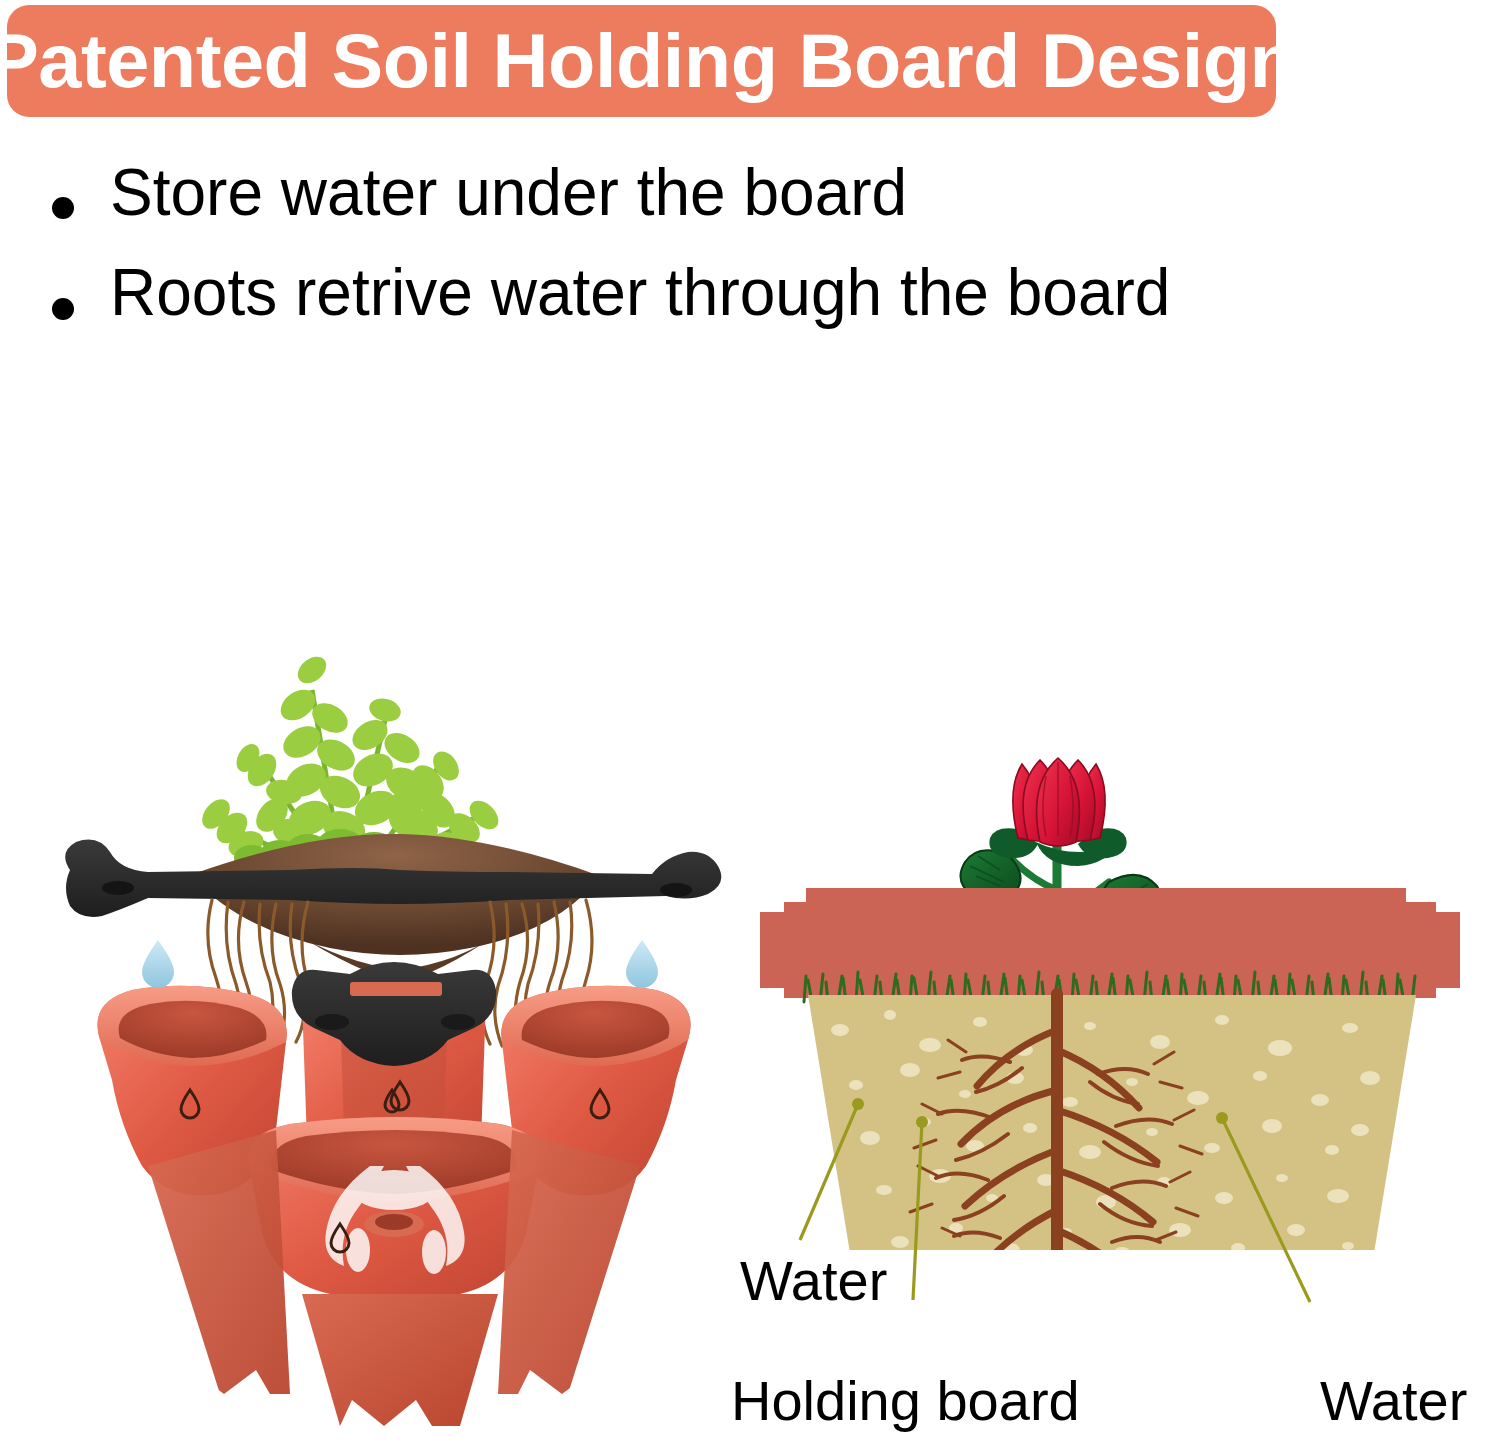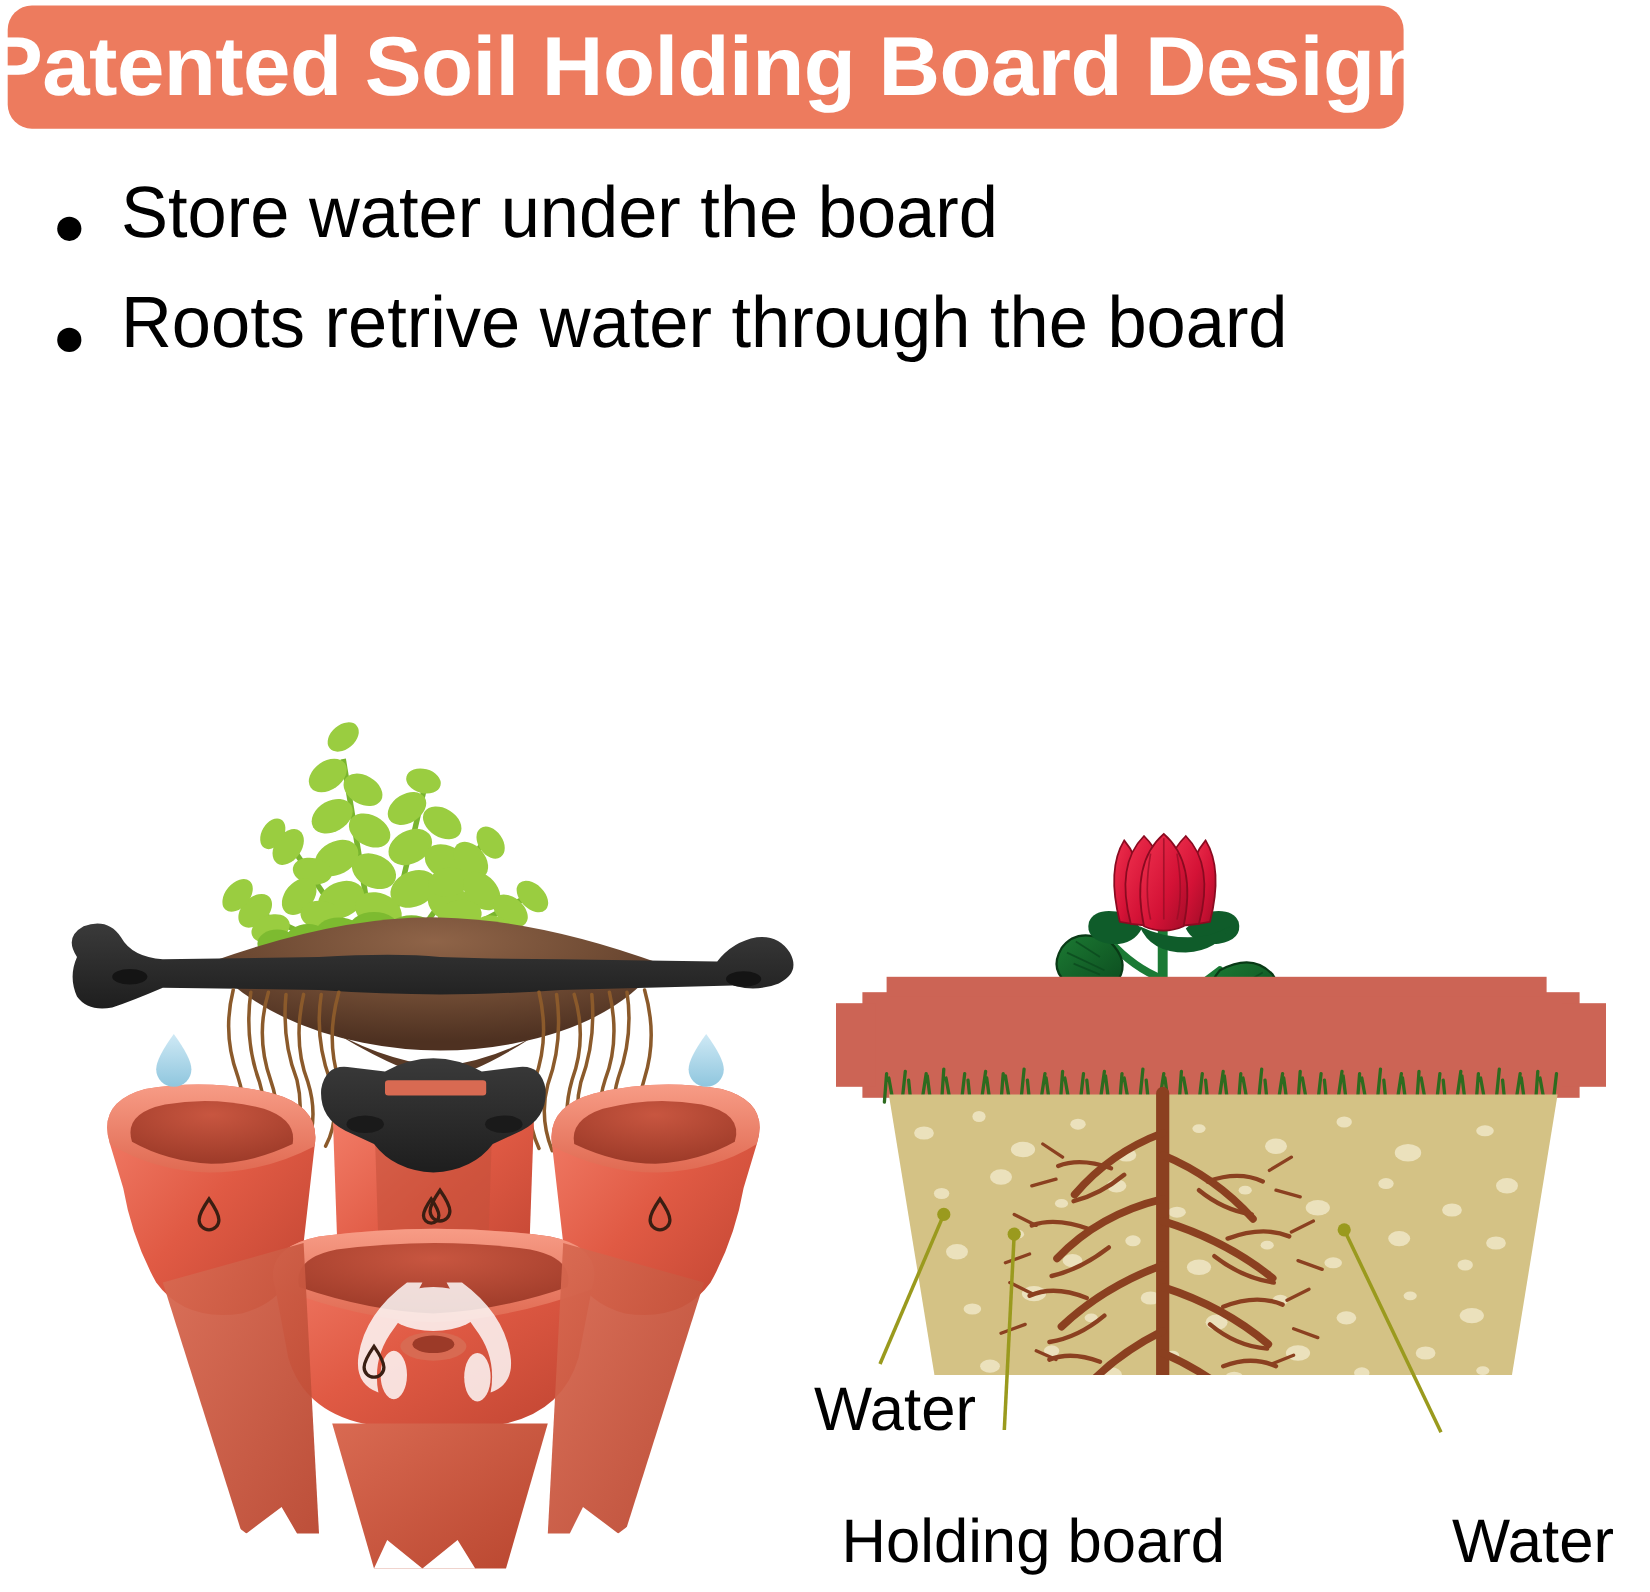--- a/index.html
+++ b/index.html
@@ -448,16 +448,16 @@
       <line x1="1310" y1="1302" x2="1222" y2="1118"></line>
     </g>
     <g fill="#9A9A1E">
       <circle cx="858" cy="1104" r="6"></circle>
       <circle cx="922" cy="1122" r="6"></circle>
       <circle cx="1222" cy="1118" r="6"></circle>
     </g>
   </svg>
 
   <div class="callout-text" style="left:740px;top:1248px;">Water</div>
-  <div class="callout-text" style="left:765px;top:1368px;">Holding board</div>
+  <div class="callout-text" style="left:731px;top:1368px;">Holding board</div>
   <div class="callout-text" style="left:1320px;top:1368px;">Water</div>
 
 </div>
 
 </body></html>

